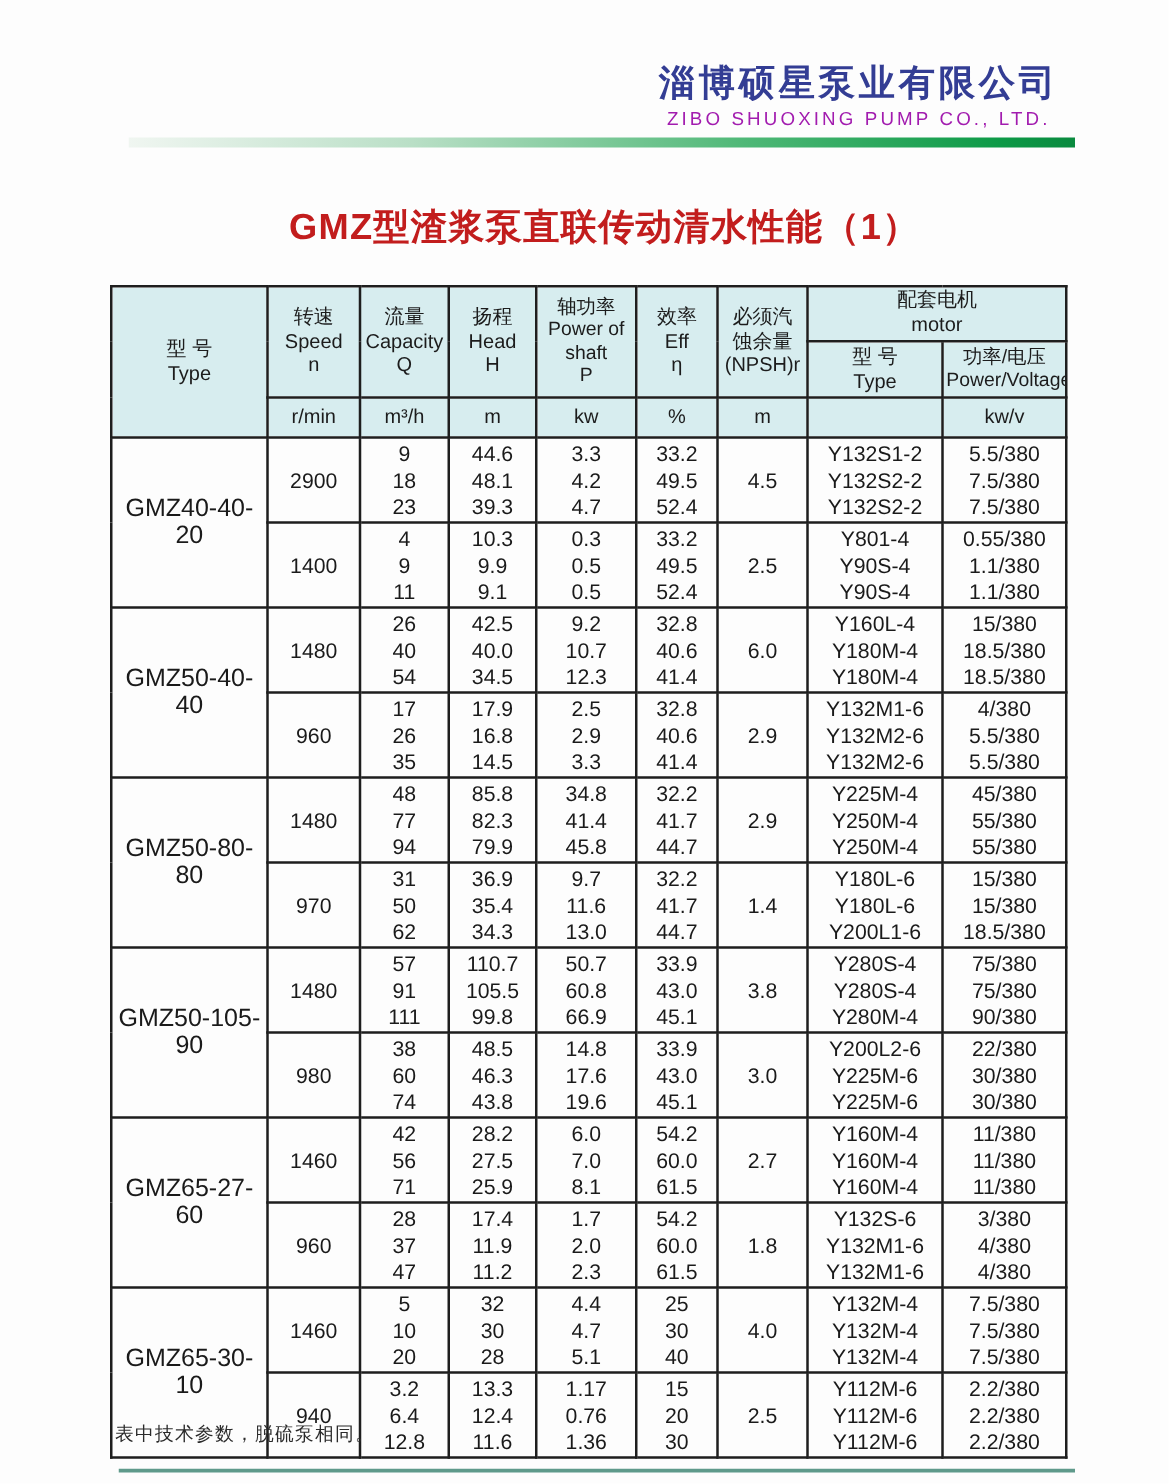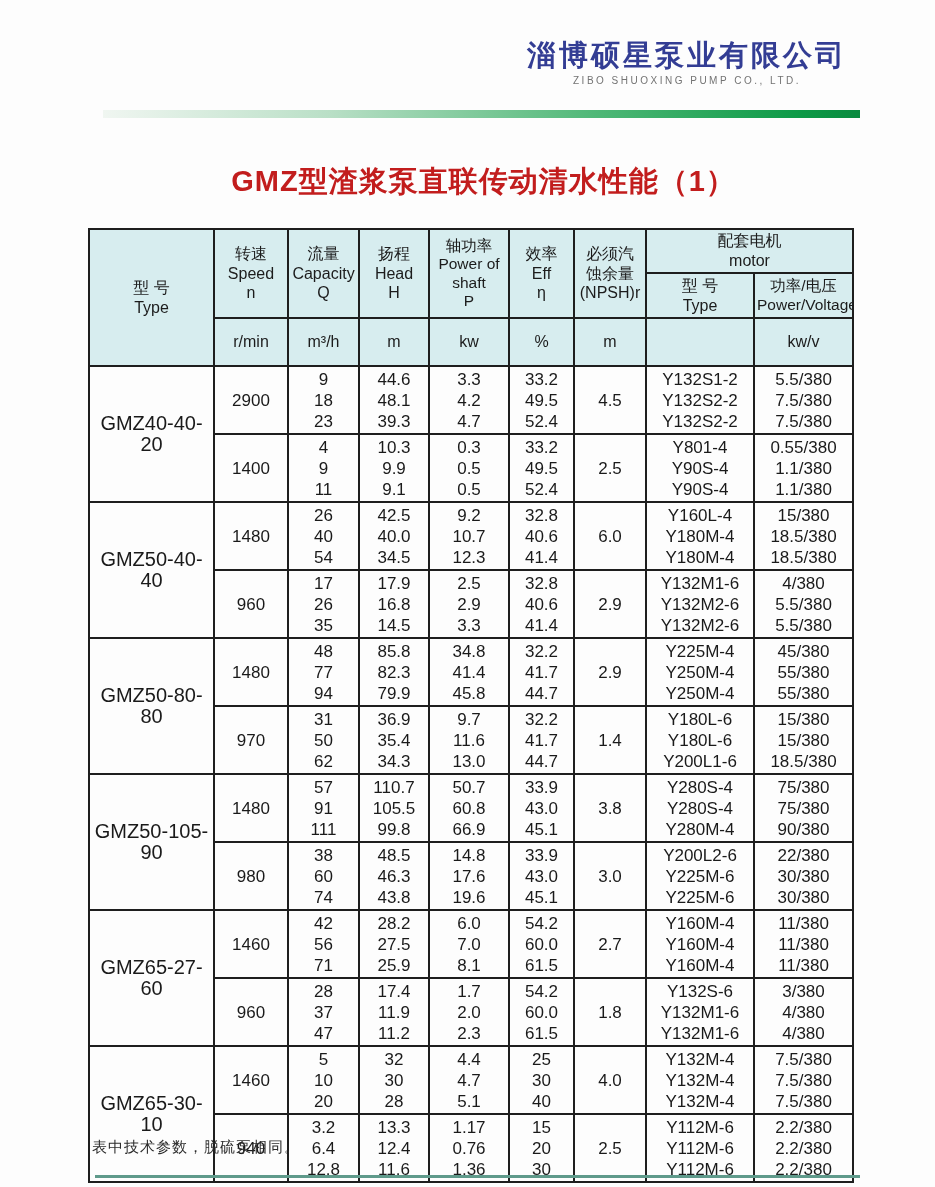--- a/index.html
+++ b/index.html
@@ -3,23 +3,23 @@
 <meta charset="utf-8">
 <style>
   html,body { margin:0; padding:0; background:#ffffff; }
   .page {
     position:relative; width:935px; height:1187px; margin:0 auto;
     background:#fdfdfd; overflow:hidden;
     font-family:"Liberation Sans","DejaVu Sans",sans-serif; color:#1a1a1a;
   }
 
   
-  .brand { position:absolute; top:40px; right:88px; text-align:center; }
+  .brand { position:absolute; top:52px; right:88px; text-align:center; }
   .brand-cn { font-size:29px; font-weight:bold; letter-spacing:3px; color:#333d94; line-height:1.1; }
-  .brand-en { font-size:10px; letter-spacing:2.5px; color:#737373; margin-top:3px; }
+  .brand-en { font-size:15px; letter-spacing:2.5px; color:#a21caf; margin-top:3px; }
   .rule-top {
     position:absolute; left:103px; top:110px; width:757px; height:8px;
     background:linear-gradient(to right,#f0f6f1 0%,#b9dfc6 30%,#4fb877 65%,#0d9a47 92%,#0a8a3f 100%);
   }
 
   
   .title {
     position:absolute; top:146px; left:0; width:100%; text-align:center;
     font-size:29px; font-weight:bold; letter-spacing:1px; color:#c21d1d; margin:16px;
   }
@@ -38,21 +38,21 @@
     border:2px solid #1e1e1e; text-align:center; vertical-align:middle;
     padding:1px 2px; overflow:hidden;
   }
   table.perf thead th {
     background:#d7edef; font-weight:normal; font-size:16px; line-height:1.22;
     white-space:pre-line; color:#1c1c1c;
   }
   table.perf thead th.small { font-size:15.5px; line-height:1.18;margin-left:11px; }
   tr.hrow1 { height:44px; }
   tr.hrow2 { height:45px; }
-  tr.units { height:48px; }
+  tr.units { height:32px; }
   tr.units th { font-size:16px; }
   table.perf tbody td { font-size:17px; line-height:21px; height:64px; background:#fdfdfd; }
   table.perf tbody td.model { font-size:20px; letter-spacing:0; }
   table.perf tbody td div { line-height:21px; }
 
   
   .footnote {
     position:absolute; left:92px; top:1138px; margin:0;
     font-size:15px; letter-spacing:1px; color:#2b2b2b;
   }

